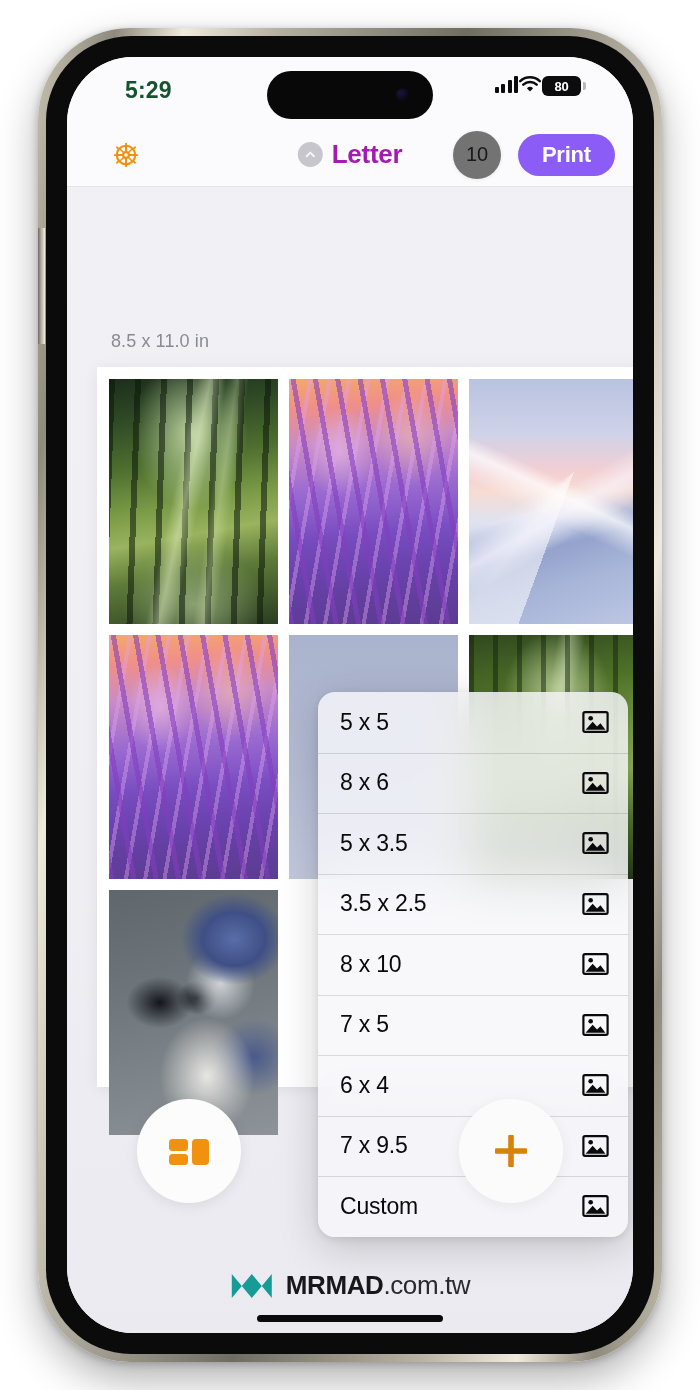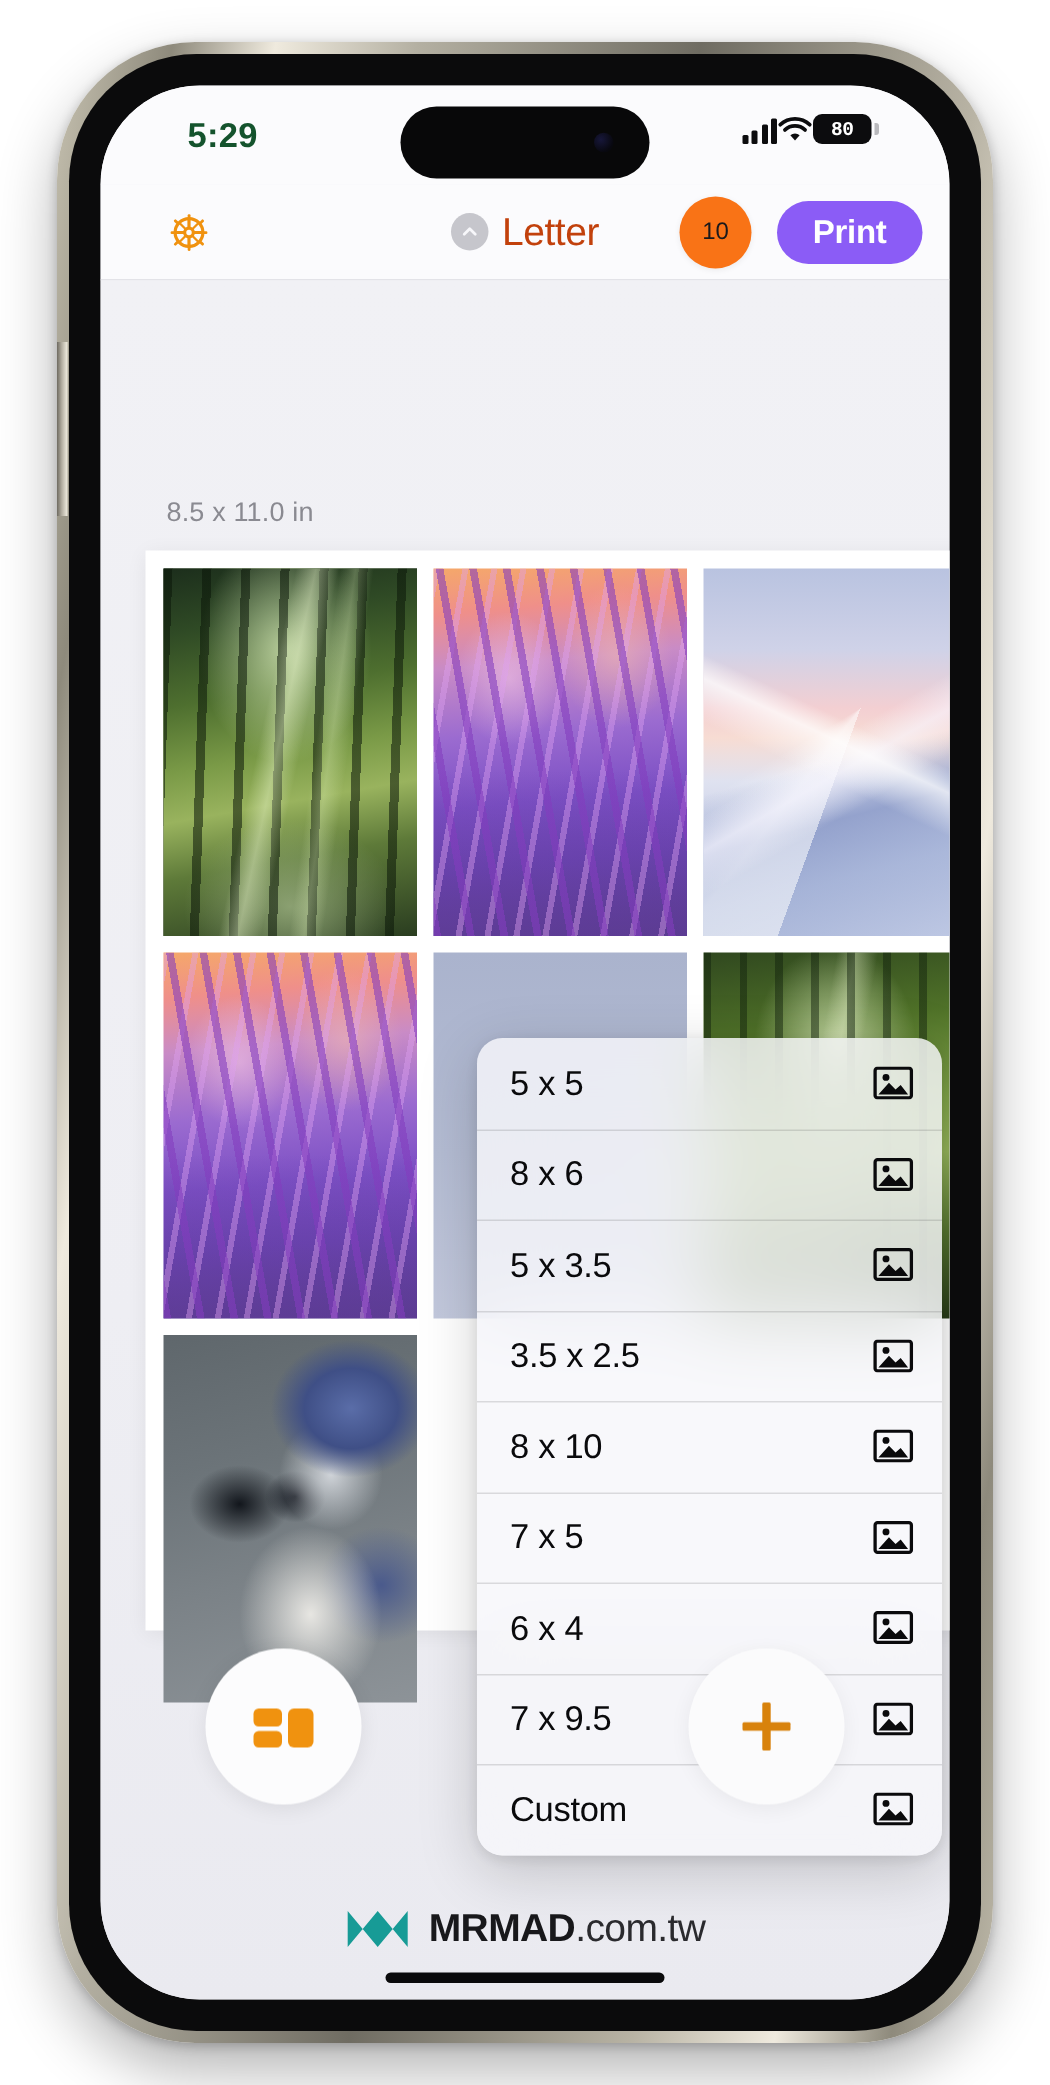--- a/index.html
+++ b/index.html
@@ -45,21 +45,21 @@
   #dynamic-island{
     position:absolute; left:50%; transform:translateX(-50%); top:14px;
     width:166px; height:48px; border-radius:24px; background:#080809;
   }
   #island-camera{
     position:absolute; right:24px; top:50%; transform:translateY(-50%);
     width:13px; height:13px; border-radius:50%;
     background:radial-gradient(circle at 35% 35%,#17173a,#08080f 70%);
   }
   #status-right{
-    position:absolute; right:52px; top:19px; display:flex; align-items:flex-end; gap:0;font-family:Liberation Mono, monospace;
+    position:absolute; right:52px; top:19px; display:flex; align-items:flex-start; gap:0;
   }
   #cellular-icon{ display:flex; align-items:flex-end; gap:2.5px; height:17px; }
   #cellular-icon i{ width:4px; background:#0c0c0e; border-radius:1px; display:block; }
   #cellular-icon i:nth-child(1){ height:6px; }
   #cellular-icon i:nth-child(2){ height:9px; }
   #cellular-icon i:nth-child(3){ height:13px; }
   #cellular-icon i:nth-child(4){ height:17px; }
   #battery-icon{
     position:relative; width:39px; height:20px; border-radius:6px;
     background:#0c0c0e; display:flex; align-items:center; justify-content:center;
@@ -81,26 +81,26 @@
     width:34px; height:34px; display:flex; align-items:center; justify-content:center;
   }
   #paper-size-selector{
     position:absolute; left:50%; transform:translateX(-50%);
     display:flex; align-items:center; gap:9px;
   }
   #chevron-up-circle{
     width:25px; height:25px; border-radius:50%; background:#c6c6cc;
     display:flex; align-items:center; justify-content:center;
   }
-  #paper-size-label{ font-size:26px; font-weight:400; color:#c2410c; letter-spacing:-.3px; }
+  #paper-size-label{ font-size:26px; font-weight:700; color:#a21caf; letter-spacing:-.3px; }
   #copies-badge{
     position:absolute; right:132px; top:50%; transform:translateY(-50%);
-    width:48px; height:48px; border-radius:50%; background:#f97316;
+    width:48px; height:48px; border-radius:50%; background:#737373;
     display:flex; align-items:center; justify-content:center;
-    font-size:16px; font-weight:500; color:#19191c;
+    font-size:20px; font-weight:500; color:#19191c;
     box-shadow:0 1px 4px rgba(0,0,0,.07);
   }
   #print-button{
     position:absolute; right:18px; top:50%; transform:translateY(-50%);
     padding:0 24px; height:42px; border-radius:21px; background:#8b5cf6;
     display:flex; align-items:center; justify-content:center;
     color:#fff; font-size:22px; font-weight:600; letter-spacing:-.2px;
     border:none; cursor:pointer; font-family:inherit;
   }
 

